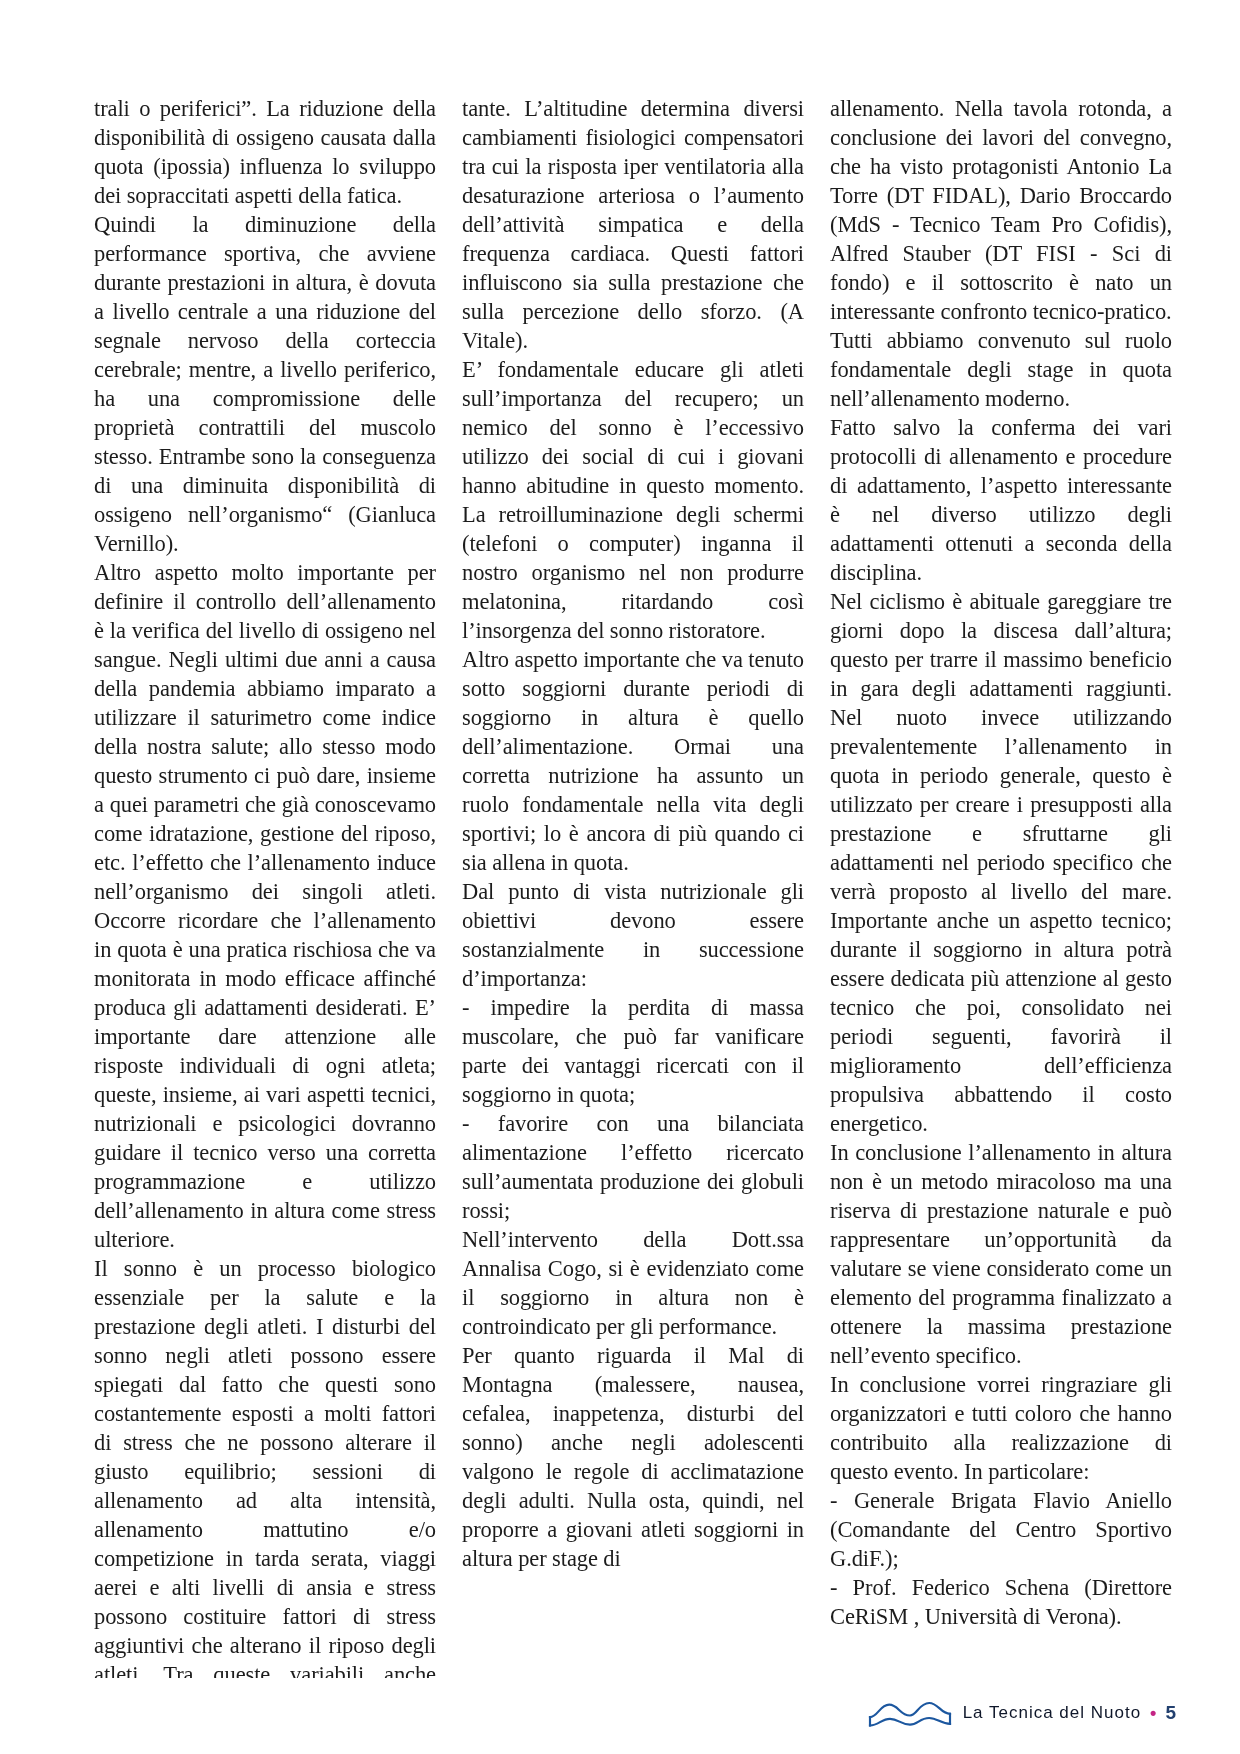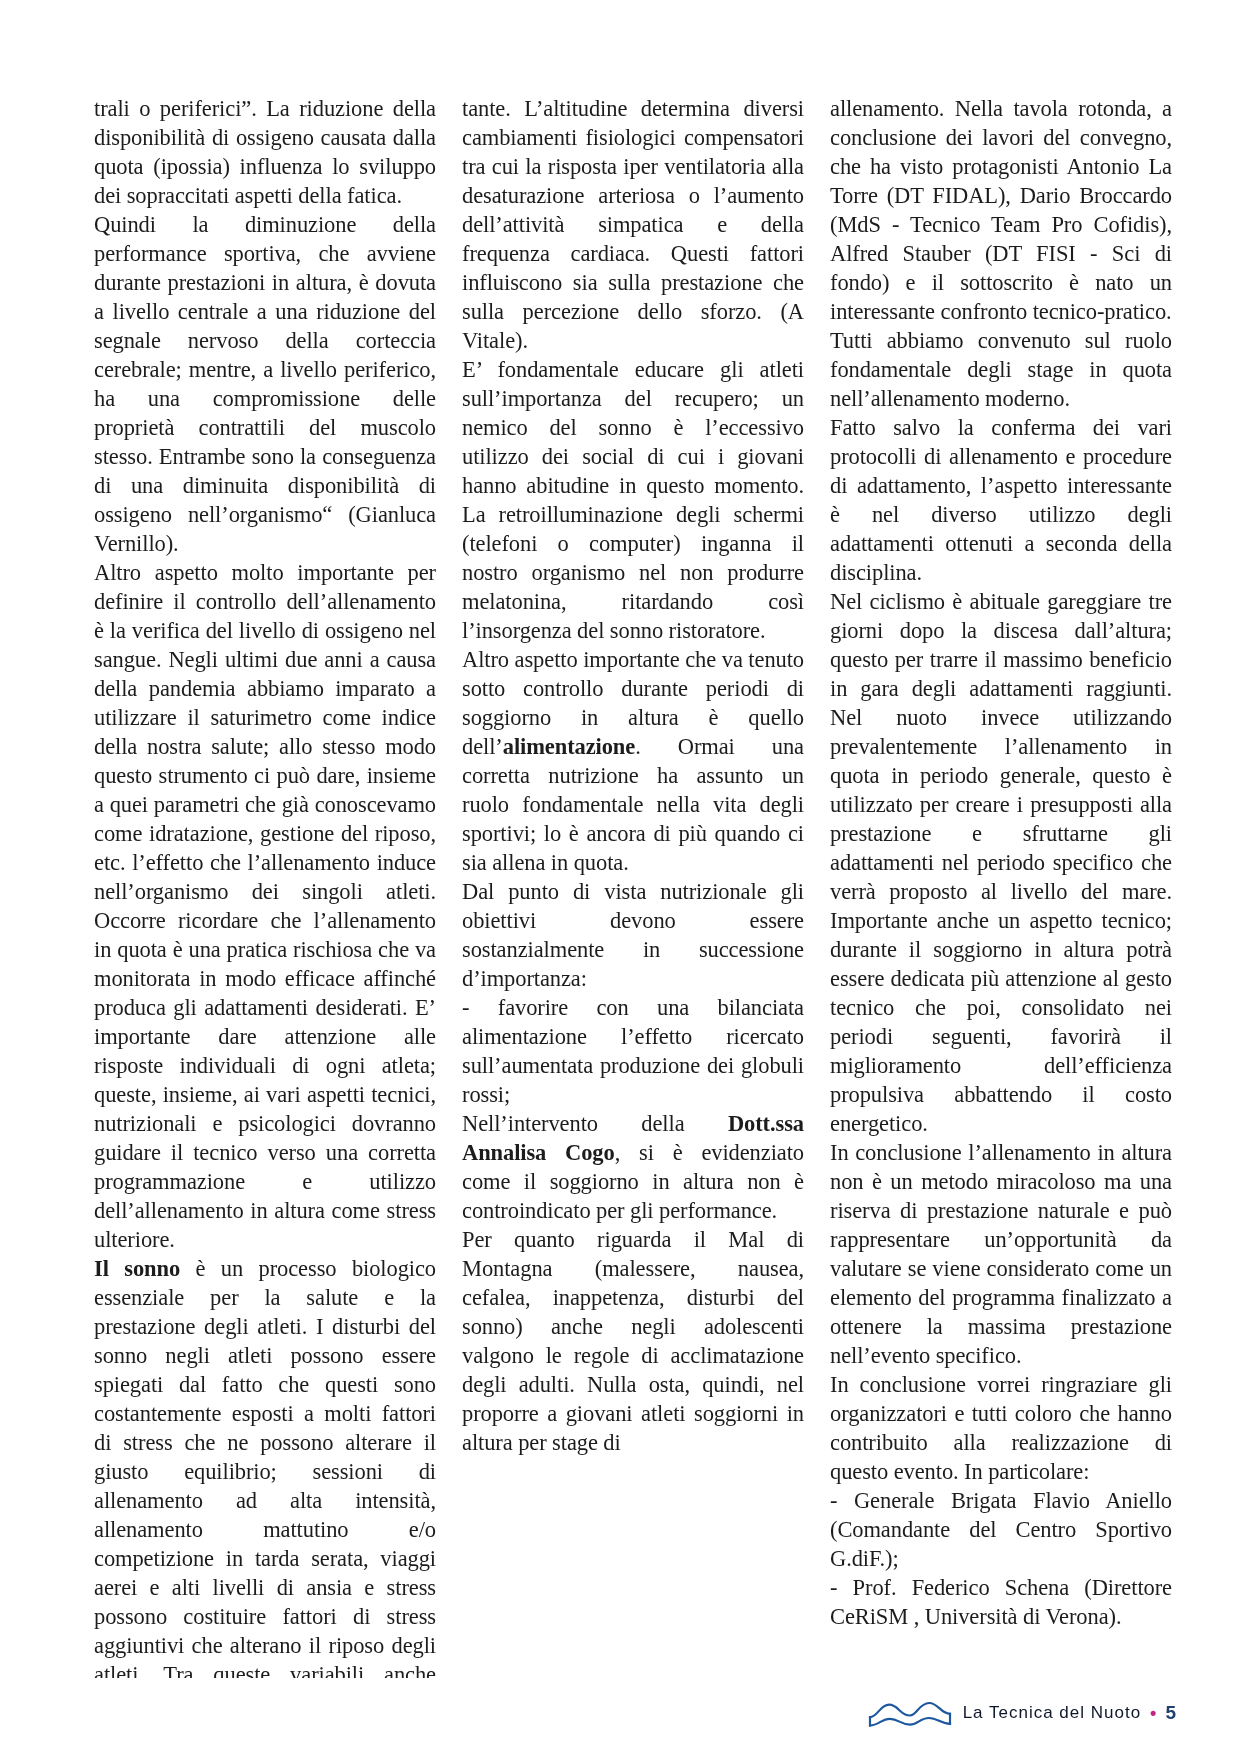--- a/index.html
+++ b/index.html
@@ -29,21 +29,21 @@
     text-align:justify;
     font-size:22.5px;
     line-height:29px;
     letter-spacing:-0.1px;
     overflow:hidden;
   }
   .col p{
     margin:0;
     padding:0;
   }
-  .col b{font-weight:bold;}
+  .col b{font-weight:normal;}
   .footer{
     position:absolute;
     top:1688px;
     right:64px;
     display:flex;
     align-items:center;
     gap:9px;
     font-family:"Liberation Sans", sans-serif;
   }
   .footer .brand{
@@ -70,22 +70,23 @@
   <div class="columns">
     <div class="col">
         <p><span>trali o periferici”. La riduzione della disponibilità di ossigeno causata dalla quota (ipossia) influenza lo sviluppo dei sopraccitati aspetti della fatica.</span></p>
         <p><span>Quindi la diminuzione della performance sportiva, che avviene durante prestazioni in altura, è dovuta a livello centrale a una riduzione del segnale nervoso della corteccia cerebrale; mentre, a livello periferico, ha una compromissione delle proprietà contrattili del muscolo stesso. Entrambe sono la conseguenza di una diminuita disponibilità di ossigeno nell’organismo“ (Gianluca Vernillo).</span></p>
         <p><span>Altro aspetto molto importante per definire il controllo dell’allenamento è la verifica del livello di ossigeno nel sangue. Negli ultimi due anni a causa della pandemia abbiamo imparato a utilizzare il saturimetro come indice della nostra salute; allo stesso modo questo strumento ci può dare, insieme a quei parametri che già conoscevamo come idratazione, gestione del riposo, etc. l’effetto che l’allenamento induce nell’organismo dei singoli atleti. Occorre ricordare che l’allenamento in quota è una pratica rischiosa che va monitorata in modo efficace affinché produca gli adattamenti desiderati. E’ importante dare attenzione alle risposte individuali di ogni atleta; queste, insieme, ai vari aspetti tecnici, nutrizionali e psicologici dovranno guidare il tecnico verso una corretta programmazione e utilizzo dell’allenamento in altura come stress ulteriore.</span></p>
         <p><b>Il sonno</b><span> è un processo biologico essenziale per la salute e la prestazione degli atleti. I disturbi del sonno negli atleti possono essere spiegati dal fatto che questi sono costantemente esposti a molti fattori di stress che ne possono alterare il giusto equilibrio; sessioni di allenamento ad alta intensità, allenamento mattutino e/o competizione in tarda serata, viaggi aerei e alti livelli di ansia e stress possono costituire fattori di stress aggiuntivi che alterano il riposo degli atleti. Tra queste variabili anche l’allenamento in altura può svolgere un ruolo impor-</span></p>
       </div>
     <div class="col">
         <p><span>tante. L’altitudine determina diversi cambiamenti fisiologici compensatori tra cui la risposta iper ventilatoria alla desaturazione arteriosa o l’aumento dell’attività simpatica e della frequenza cardiaca. Questi fattori influiscono sia sulla prestazione che sulla percezione dello sforzo. (A Vitale).</span></p>
         <p><span>E’ fondamentale educare gli atleti sull’importanza del recupero; un nemico del sonno è l’eccessivo utilizzo dei social di cui i giovani hanno abitudine in questo momento. La retroilluminazione degli schermi (telefoni o computer) inganna il nostro organismo nel non produrre melatonina, ritardando così l’insorgenza del sonno ristoratore.</span></p>
-        <p><span>Altro aspetto importante che va tenuto sotto controllo durante periodi di soggiorno in altura è quello dell’</span><b>alimentazione</b><span>. Ormai una corretta nutrizione ha assunto un ruolo fondamentale nella vita degli sportivi; lo è ancora di più quando ci sia allena in quota.</span></p>
+        <p><span>Altro aspetto importante che va tenuto sotto soggiorni durante periodi di soggiorno in altura è quello dell’</span><b>alimentazione</b><span>. Ormai una corretta nutrizione ha assunto un ruolo fondamentale nella vita degli sportivi; lo è ancora di più quando ci sia allena in quota.</span></p>
         <p><span>Dal punto di vista nutrizionale gli obiettivi devono essere sostanzialmente in successione d’importanza:</span></p>
+        <p><span>- impedire la perdita di massa muscolare, che può far vanificare parte dei vantaggi ricercati con il soggiorno in quota;</span></p>
         <p><span>- favorire con una bilanciata alimentazione l’effetto ricercato sull’aumentata produzione dei globuli rossi;</span></p>
         <p><span>Nell’intervento della </span><b>Dott.ssa Annalisa Cogo</b><span>, si è evidenziato come il soggiorno in altura non è controindicato per gli performance.</span></p>
         <p><span>Per quanto riguarda il Mal di Montagna (malessere, nausea, cefalea, inappetenza, disturbi del sonno) anche negli adolescenti valgono le regole di acclimatazione degli adulti. Nulla osta, quindi, nel proporre a giovani atleti soggiorni in altura per stage di</span></p>
       </div>
     <div class="col">
         <p><span>allenamento. Nella tavola rotonda, a conclusione dei lavori del convegno, che ha visto protagonisti Antonio La Torre (DT FIDAL), Dario Broccardo (MdS - Tecnico Team Pro Cofidis), Alfred Stauber (DT FISI - Sci di fondo) e il sottoscrito è nato un interessante confronto tecnico-pratico.</span></p>
         <p><span>Tutti abbiamo convenuto sul ruolo fondamentale degli stage in quota nell’allenamento moderno.</span></p>
         <p><span>Fatto salvo la conferma dei vari protocolli di allenamento e procedure di adattamento, l’aspetto interessante è nel diverso utilizzo degli adattamenti ottenuti a seconda della disciplina.</span></p>
         <p><span>Nel ciclismo è abituale gareggiare tre giorni dopo la discesa dall’altura; questo per trarre il massimo beneficio in gara degli adattamenti raggiunti. Nel nuoto invece utilizzando prevalentemente l’allenamento in quota in periodo generale, questo è utilizzato per creare i presupposti alla prestazione e sfruttarne gli adattamenti nel periodo specifico che verrà proposto al livello del mare. Importante anche un aspetto tecnico; durante il soggiorno in altura potrà essere dedicata più attenzione al gesto tecnico che poi, consolidato nei periodi seguenti, favorirà il miglioramento dell’efficienza propulsiva abbattendo il costo energetico.</span></p>
         <p><span>In conclusione l’allenamento in altura non è un metodo miracoloso ma una riserva di prestazione naturale e può rappresentare un’opportunità da valutare se viene considerato come un elemento del programma finalizzato a ottenere la massima prestazione nell’evento specifico.</span></p>

